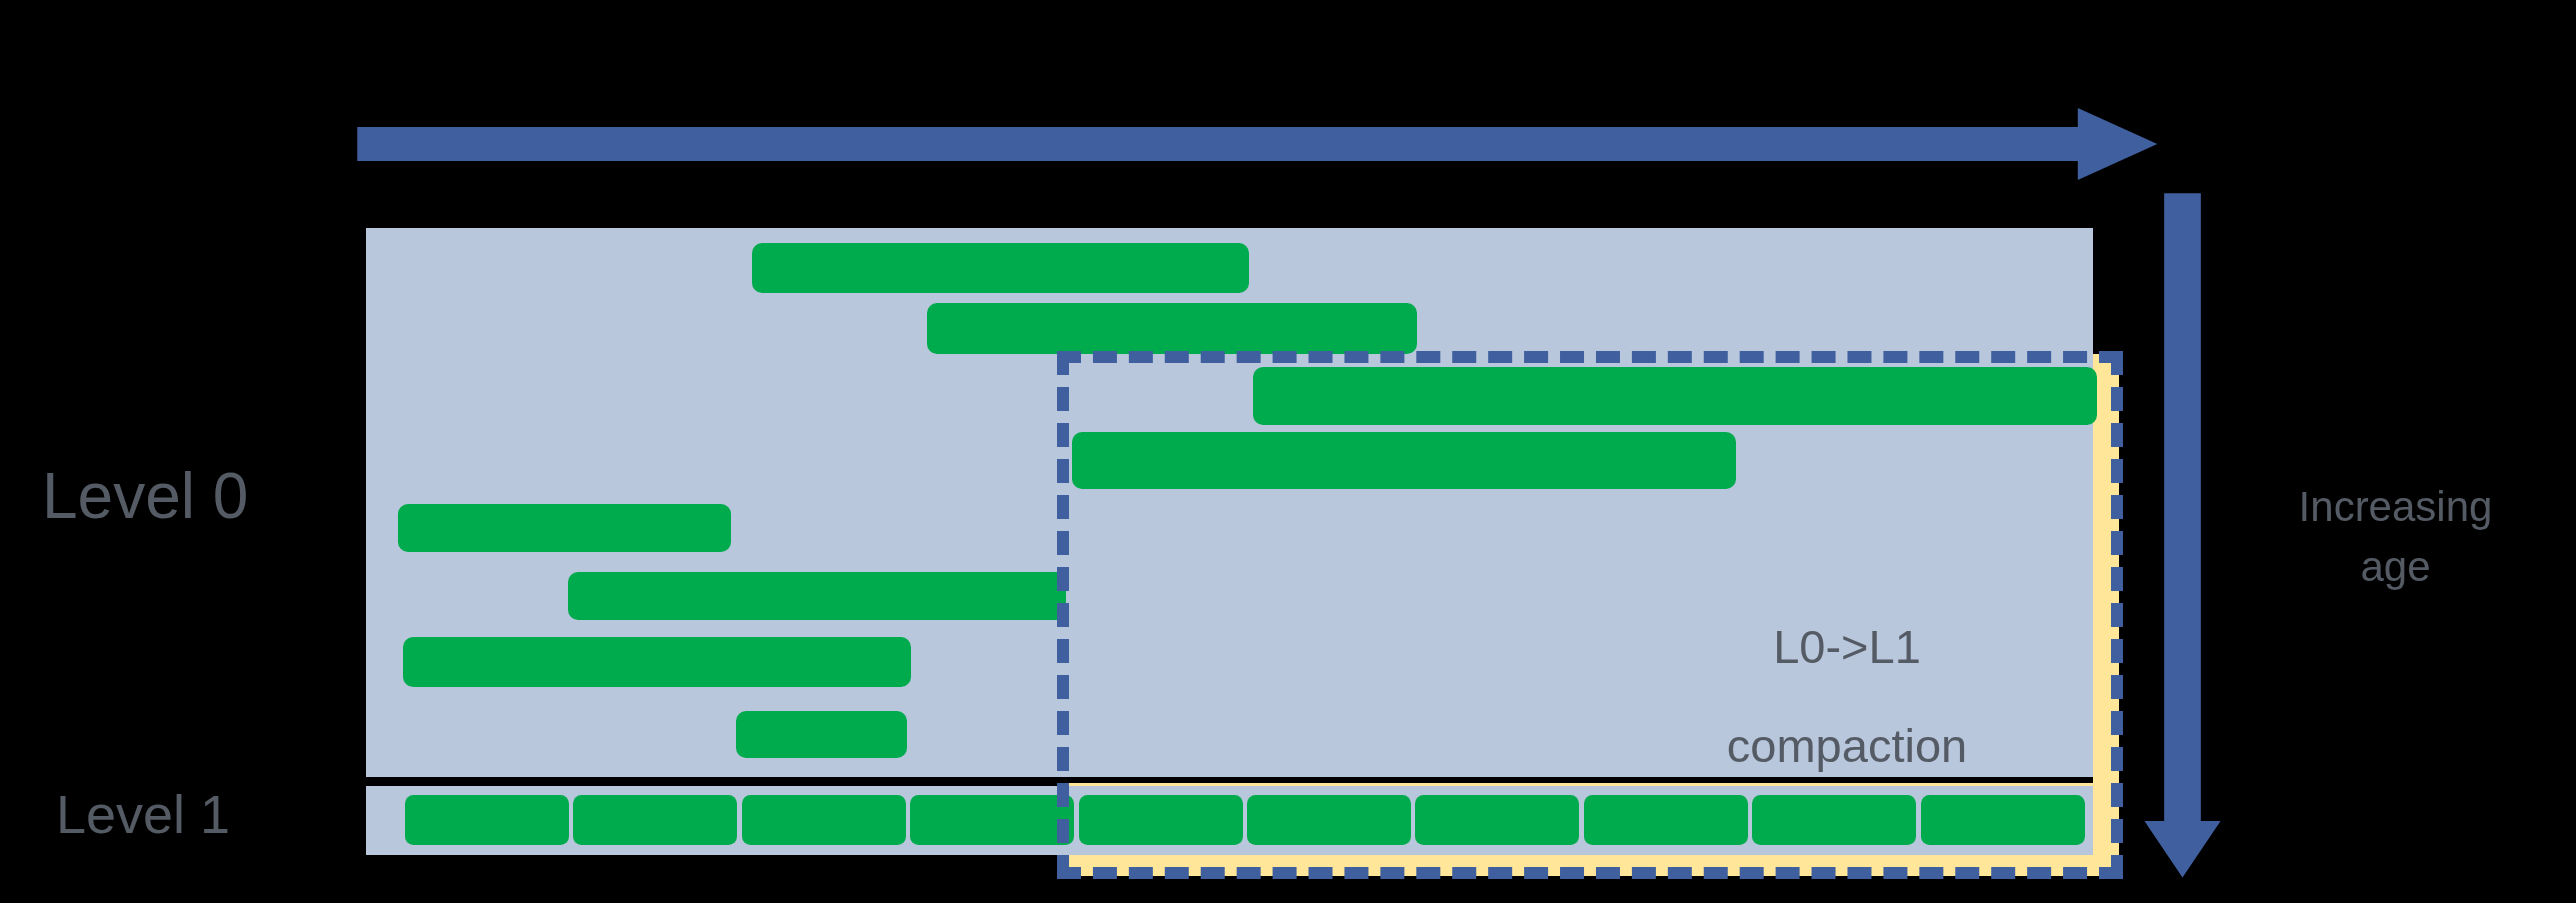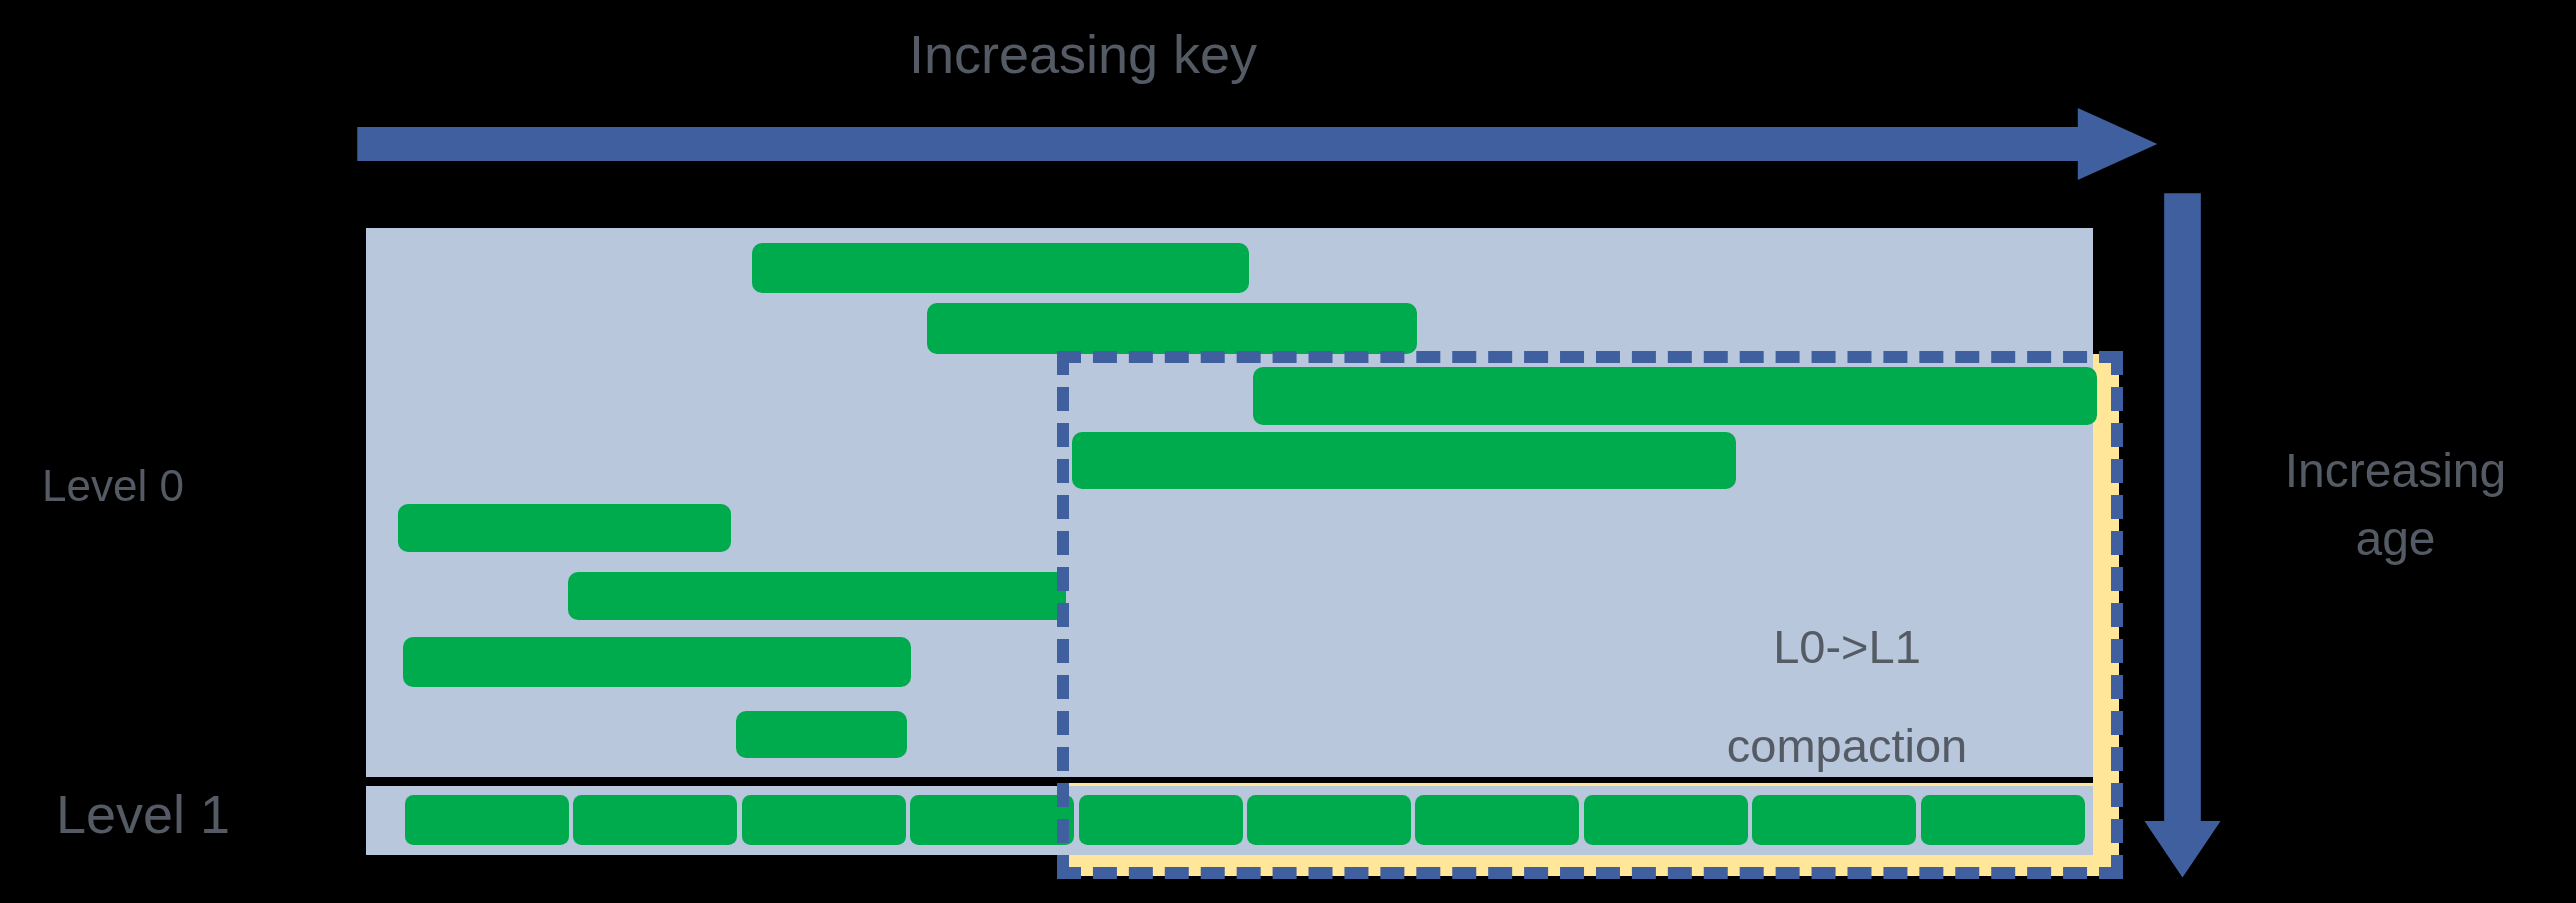--- a/index.html
+++ b/index.html
@@ -28,33 +28,33 @@
   #increasing-key-label {
     left: 0;
     top: 27px;
     width: 2166px;
     text-align: center;
     font-size: 54px;
   }
   #level0-label {
     left: 42px;
     top: 464px;
-    font-size: 44px;
+    font-size: 64px;
   }
   #level1-label {
     left: 56px;
     top: 787px;
     font-size: 54px;
   }
   #increasing-age-label {
     left: 2229px;
-    top: 437px;
+    top: 477px;
     width: 333px;
     text-align: center;
-    font-size: 48px;
+    font-size: 42px;
     line-height: 1.42;
     white-space: normal;
   }
   #compaction-label {
     left: 1649px;
     top: 598px;
     width: 396px;
     text-align: center;
     font-size: 47px;
     line-height: 2.1;
@@ -152,21 +152,20 @@
     box-sizing: border-box;
     z-index: 7;
     pointer-events: none;
   }
 </style>
 </head>
 <body>
 
 <div id="stage">
 
-  <div class="label" id="increasing-key-label">Increasing key</div>
 
   <div id="key-arrow">
     <svg width="1812" height="76" viewBox="0 0 2560 108" xmlns="http://www.w3.org/2000/svg">
       <polygon points="0,30 2445,30 2445,3 2558,54 2445,105 2445,78 0,78" fill="#3f5f9e"></polygon>
     </svg>
   </div>
 
   <div class="label" id="increasing-age-label"><span>Increasing</span><br><span>age</span></div>
 
   <div id="age-arrow">

